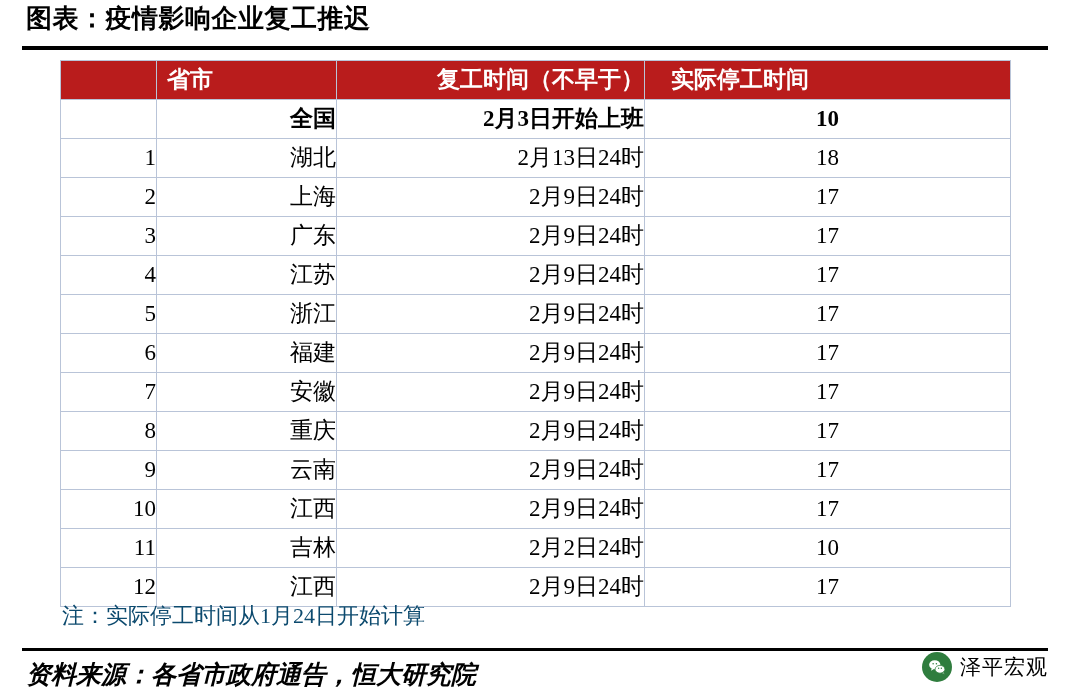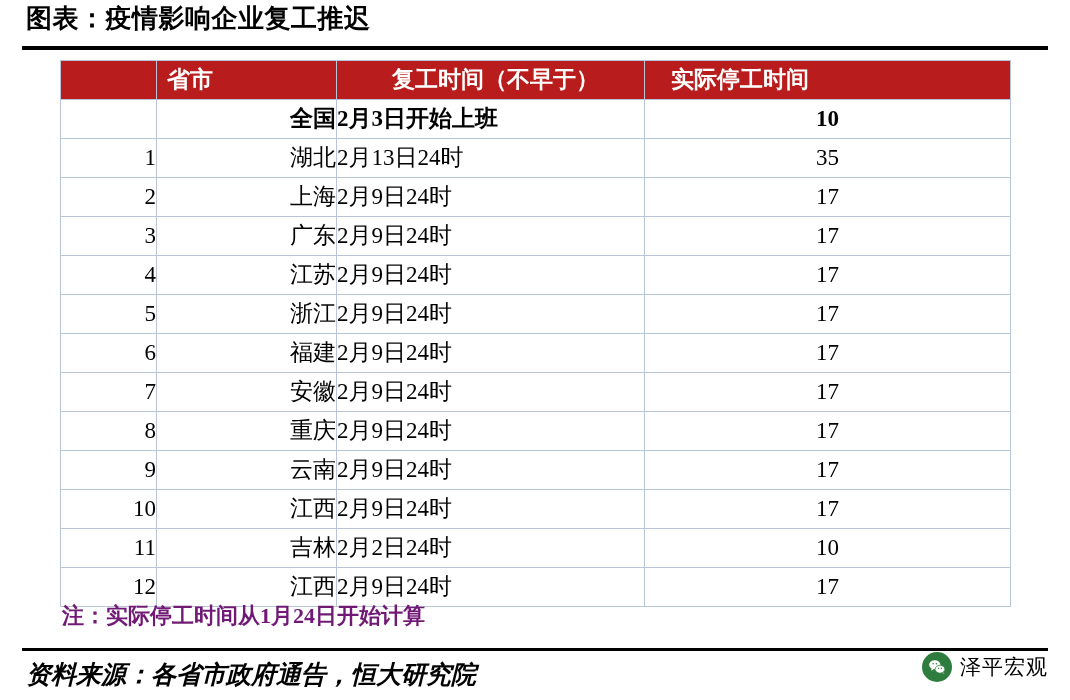--- a/index.html
+++ b/index.html
@@ -80,34 +80,34 @@
 
   thead th {
     background: #b91c1c;
     color: #ffffff;
     border: 1px solid #3f6eb5;
     height: 40px;
     font-weight: 700;
   }
   thead th.h0 { }
   thead th.h1 { text-align: left; padding-left: 10px; }
-  thead th.h2 { text-align: center; padding-left: 10px; }
+  thead th.h2 { text-align: right; padding-left: 10px; }
   thead th.h3 { text-align: left; padding-left: 26px; }
 
   td.idx {
     text-align: right;
     padding-right: 10px;
     font-size: 23px;
   }
   td.name {
     text-align: right;
     padding-left: 10px;
   }
   td.date {
-    text-align: left;
+    text-align: right;
     padding-left: 10px;
     margin-top: 16px;
   }
   td.days {
     text-align: center;
   }
 
   tr.total td {
     font-weight: 700;
   }
@@ -116,23 +116,22 @@
   tr.total td.days {
     font-weight: 700;
   }
 
   
   .note {
     position: absolute;
     left: 62px;
     top: 601px;
     font-size: 22px;
-    color: #701a75;
+    color: #0c4a6e;
     white-space: nowrap;
-    font-weight: bold;
   }
 
   
   .source {
     position: absolute;
     left: 26px;
     top: 658px;
     font-size: 25px;
     font-weight: 700;
     font-style: italic;
@@ -195,21 +194,21 @@
           <tr class="total">
             <td class="idx"></td>
             <td class="name">全国</td>
             <td class="date">2月3日开始上班</td>
             <td class="days">10</td>
           </tr>
           <tr>
             <td class="idx">1</td>
             <td class="name">湖北</td>
             <td class="date">2月13日24时</td>
-            <td class="days">35</td>
+            <td class="days">18</td>
           </tr>
           <tr>
             <td class="idx">2</td>
             <td class="name">上海</td>
             <td class="date">2月9日24时</td>
             <td class="days">17</td>
           </tr>
           <tr>
             <td class="idx">3</td>
             <td class="name">广东</td>

